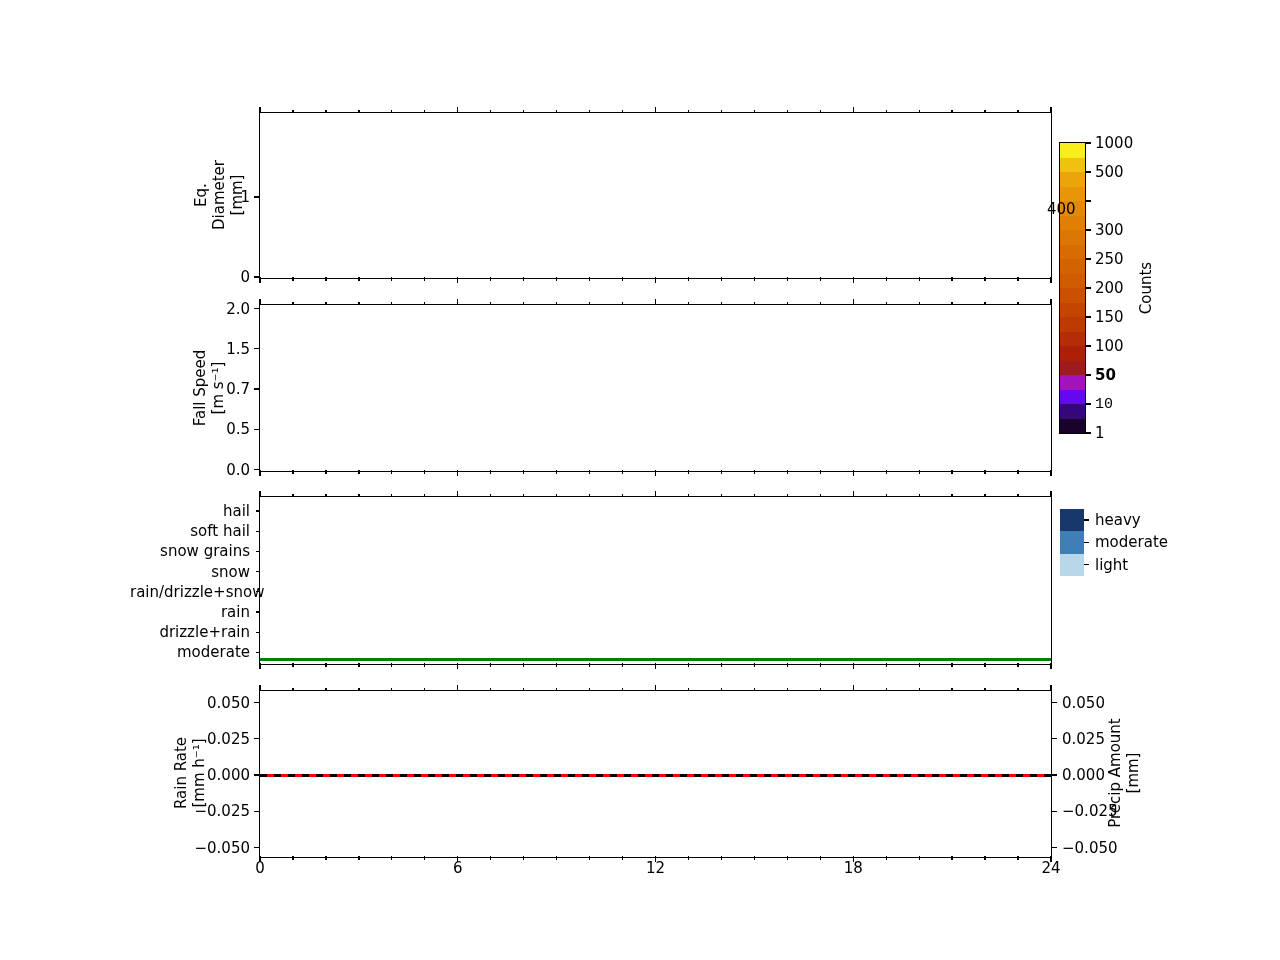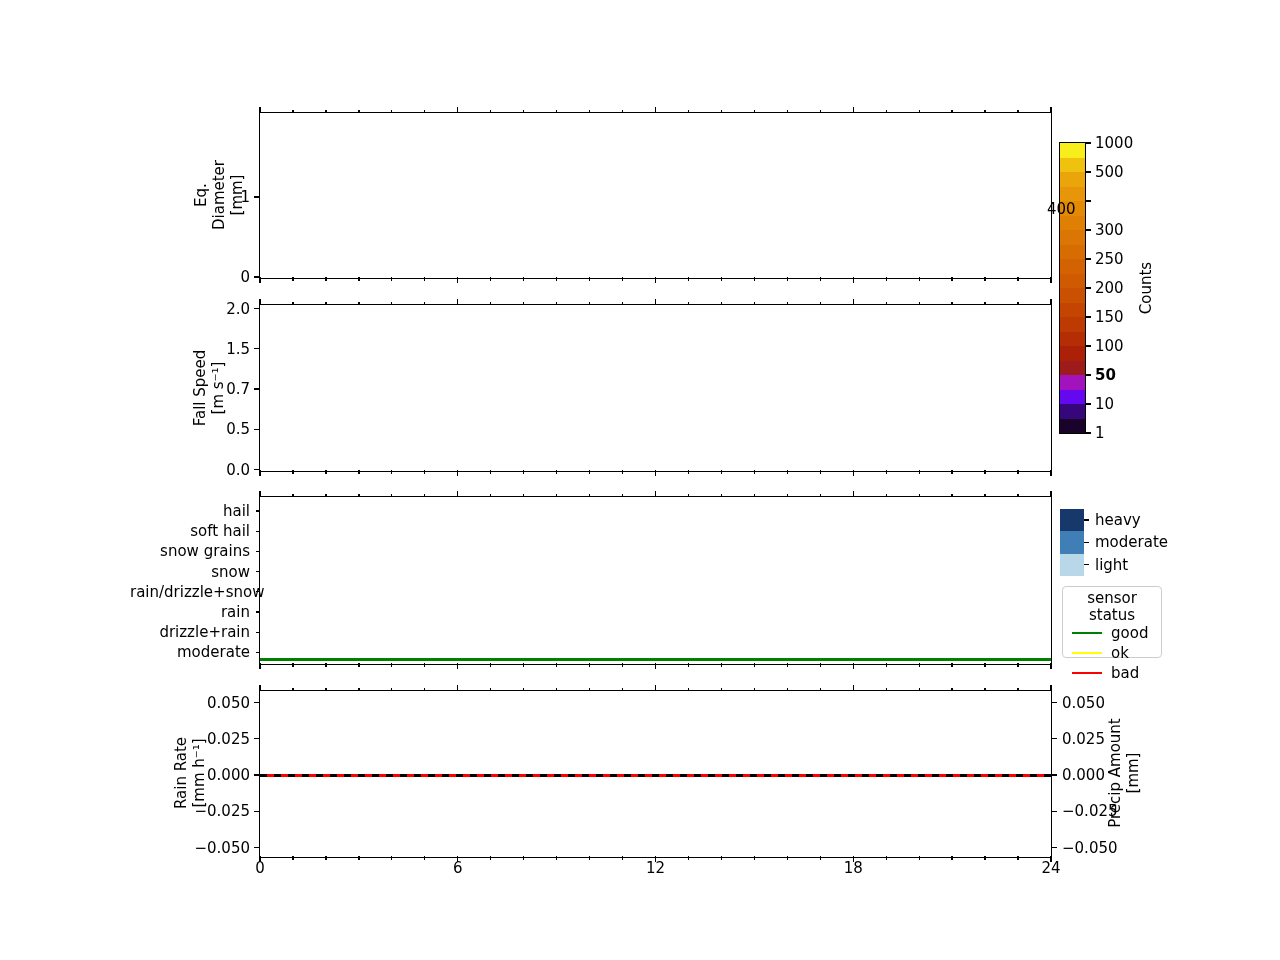--- a/index.html
+++ b/index.html
@@ -81,35 +81,20 @@
       <div class="band" style="background: rgb(100, 8, 239);"></div>
       <div class="band" style="background: rgb(53, 7, 122);"></div>
       <div class="band" style="background: rgb(25, 3, 42);"></div>
     </div>
   <div class="cbar" id="cbar-intensity" style="left:1060px;top:509px;width:24px;height:67px;">
       <div class="band" style="background: rgb(23, 56, 106);"></div>
       <div class="band" style="background: rgb(63, 127, 182);"></div>
       <div class="band" style="background: rgb(184, 215, 232);"></div>
     </div>
 
-  <div class="legend">
-    <div class="legend-title">sensor status</div>
-    <div class="legend-row">
-      <span class="legend-line" style="background: rgb(0, 128, 0);"></span>
-      <span class="legend-label">good</span>
-    </div>
-    <div class="legend-row">
-      <span class="legend-line" style="background: rgb(255, 255, 0);"></span>
-      <span class="legend-label">ok</span>
-    </div>
-    <div class="legend-row">
-      <span class="legend-line" style="background: rgb(255, 0, 0);"></span>
-      <span class="legend-label">bad</span>
-    </div>
-  </div>
 
 <div style="position: absolute; left: 259.35px; top: 107px; width: 1.3px; height: 6px; background: rgb(0, 0, 0);"></div>
     <div style="position: absolute; left: 259.35px; top: 277px; width: 1.3px; height: 6px; background: rgb(0, 0, 0);"></div>
     <div style="position: absolute; left: 292.308px; top: 109.5px; width: 1.3px; height: 3.5px; background: rgb(0, 0, 0);"></div>
     <div style="position: absolute; left: 292.308px; top: 277px; width: 1.3px; height: 3.5px; background: rgb(0, 0, 0);"></div>
     <div style="position: absolute; left: 325.267px; top: 109.5px; width: 1.3px; height: 3.5px; background: rgb(0, 0, 0);"></div>
     <div style="position: absolute; left: 325.267px; top: 277px; width: 1.3px; height: 3.5px; background: rgb(0, 0, 0);"></div>
     <div style="position: absolute; left: 358.225px; top: 109.5px; width: 1.3px; height: 3.5px; background: rgb(0, 0, 0);"></div>
     <div style="position: absolute; left: 358.225px; top: 277px; width: 1.3px; height: 3.5px; background: rgb(0, 0, 0);"></div>
     <div style="position: absolute; left: 391.183px; top: 109.5px; width: 1.3px; height: 3.5px; background: rgb(0, 0, 0);"></div>
@@ -371,21 +356,21 @@
     <div class="ticklabel" style="position: absolute; left: 1095px; top: 259px;">250</div>
     <div style="position: absolute; left: 1086px; top: 287.35px; width: 4.5px; height: 1.3px; background: rgb(0, 0, 0);"></div>
     <div class="ticklabel" style="position: absolute; left: 1095px; top: 288px;">200</div>
     <div style="position: absolute; left: 1086px; top: 316.35px; width: 4.5px; height: 1.3px; background: rgb(0, 0, 0);"></div>
     <div class="ticklabel" style="position: absolute; left: 1095px; top: 317px;">150</div>
     <div style="position: absolute; left: 1086px; top: 345.35px; width: 4.5px; height: 1.3px; background: rgb(0, 0, 0);"></div>
     <div class="ticklabel" style="position: absolute; left: 1095px; top: 346px;">100</div>
     <div style="position: absolute; left: 1086px; top: 374.35px; width: 4.5px; height: 1.3px; background: rgb(0, 0, 0);"></div>
     <div class="ticklabel" style="position: absolute; left: 1095px; top: 375px; font-weight: bold;">50</div>
     <div style="position: absolute; left: 1086px; top: 403.35px; width: 4.5px; height: 1.3px; background: rgb(0, 0, 0);"></div>
-    <div class="ticklabel" style="position: absolute; left: 1095px; top: 404px;">10</div>
+    <div class="ticklabel" style="position: absolute; left: 1095px; top: 404px; font-family: Liberation Mono, monospace;">10</div>
     <div style="position: absolute; left: 1086px; top: 432.35px; width: 4.5px; height: 1.3px; background: rgb(0, 0, 0);"></div>
     <div class="ticklabel" style="position: absolute; left: 1095px; top: 433px;">1</div>
     <div style="position: absolute; left: 1084px; top: 519.35px; width: 5px; height: 1.3px; background: rgb(0, 0, 0);"></div>
     <div class="ticklabel" style="position: absolute; left: 1095px; top: 520px;">heavy</div>
     <div style="position: absolute; left: 1084px; top: 541.65px; width: 5px; height: 1.3px; background: rgb(0, 0, 0);"></div>
     <div class="ticklabel" style="position: absolute; left: 1095px; top: 542.3px;">moderate</div>
     <div style="position: absolute; left: 1084px; top: 563.95px; width: 5px; height: 1.3px; background: rgb(0, 0, 0);"></div>
     <div class="ticklabel" style="position: absolute; left: 1095px; top: 564.6px;">light</div>
   </div>
 

